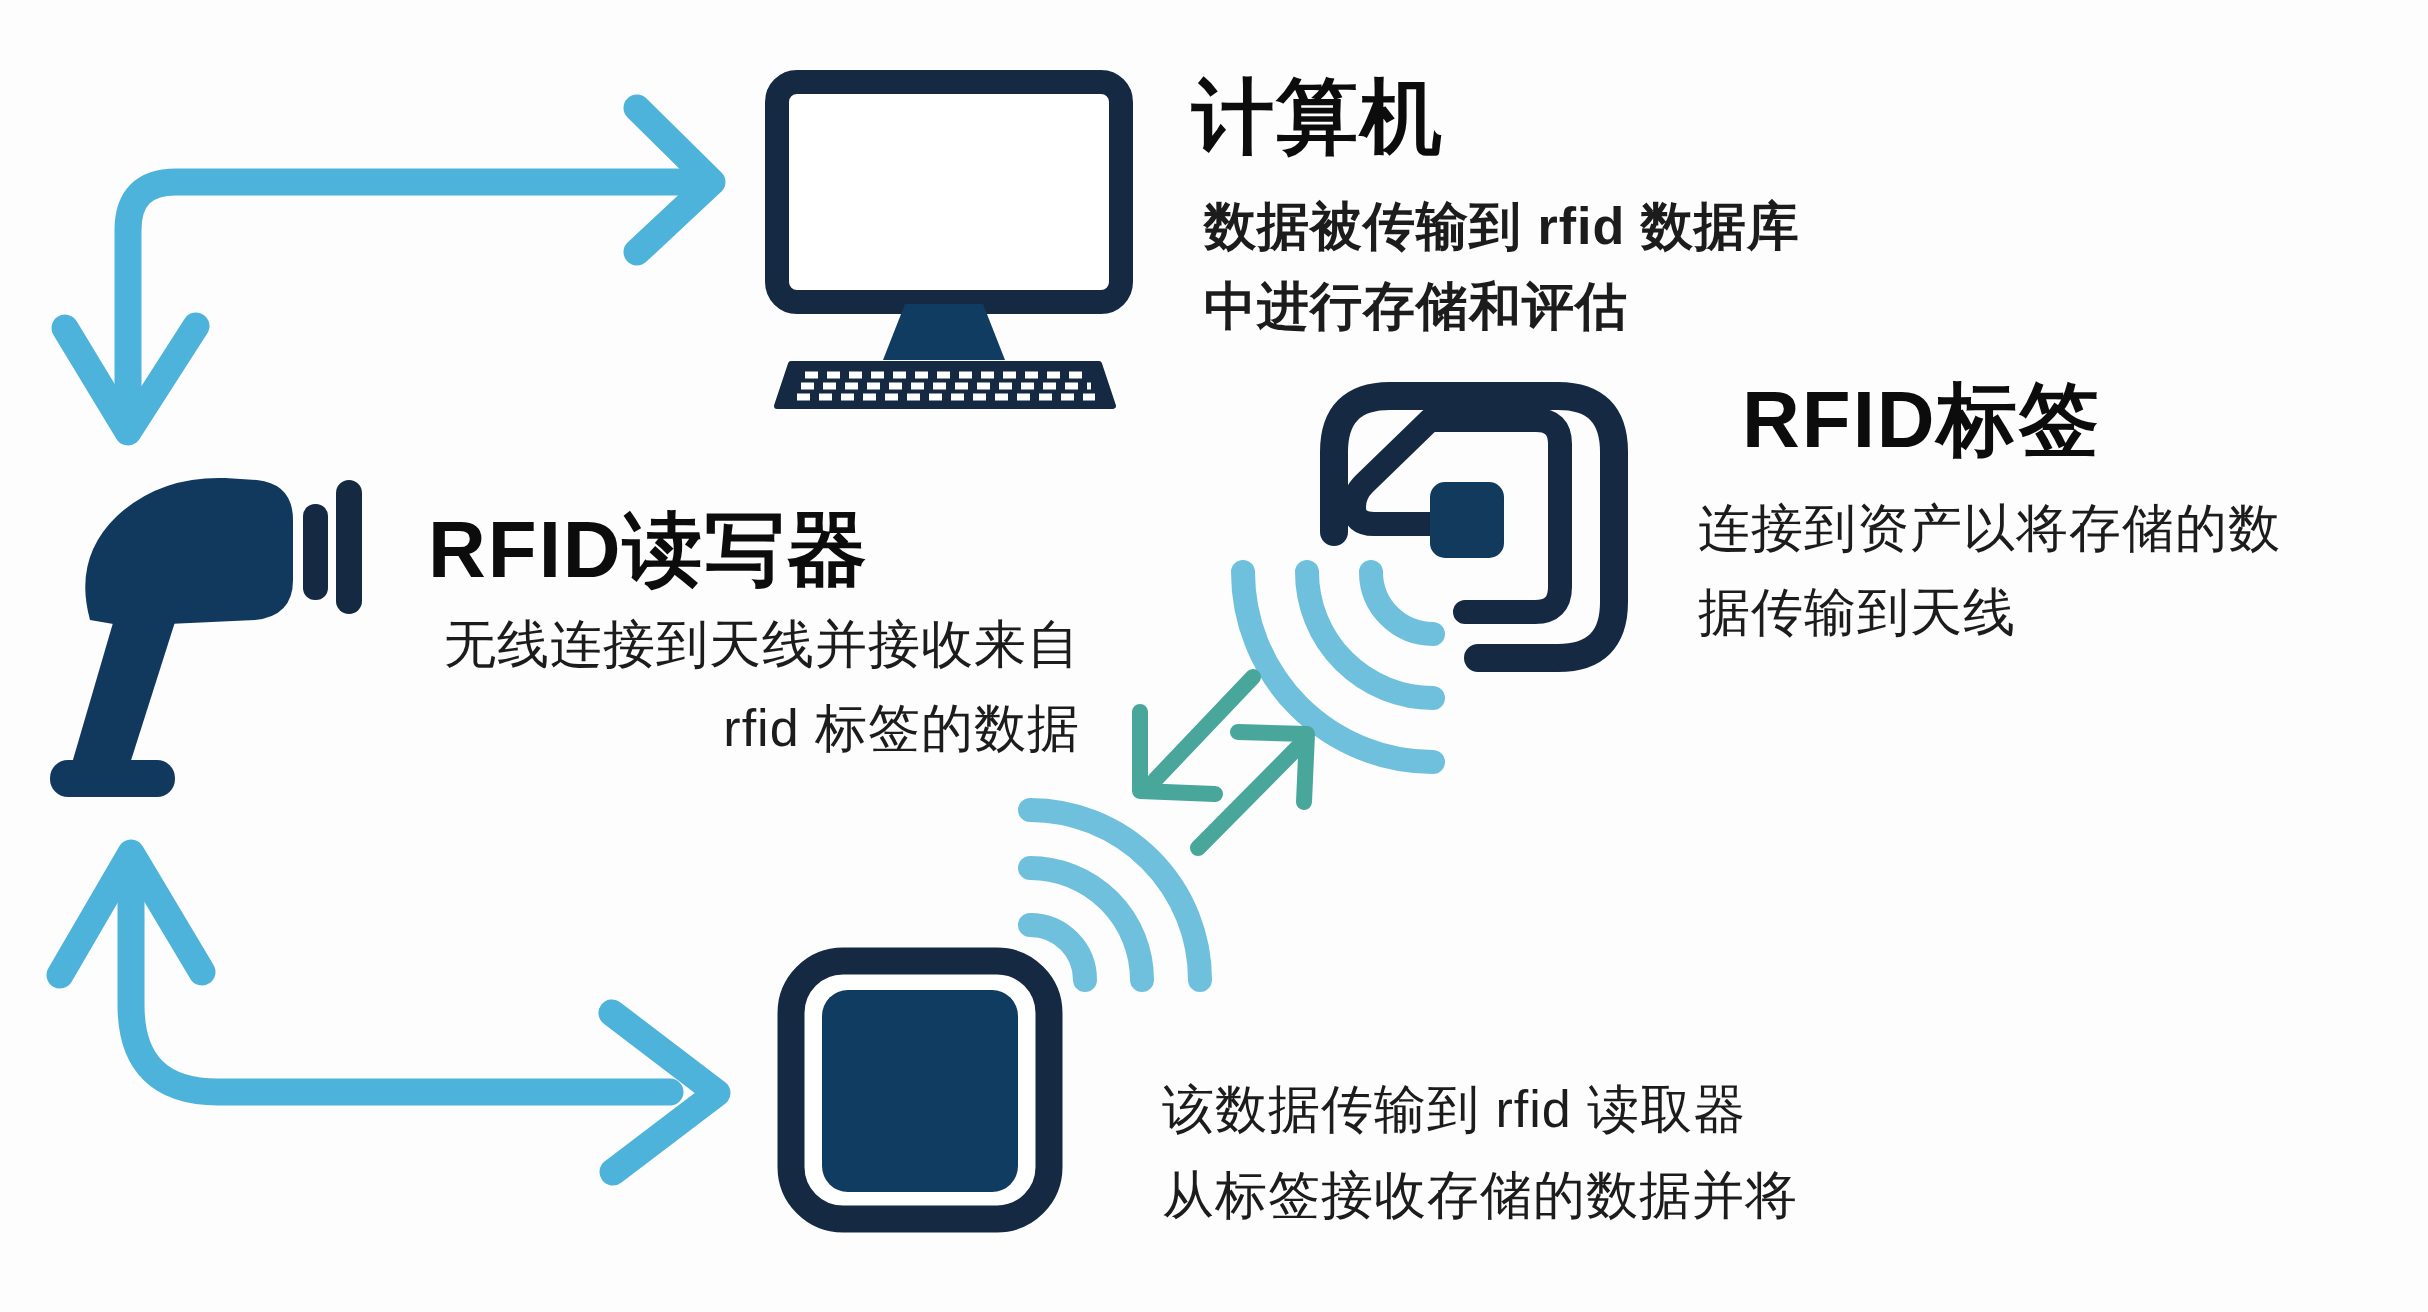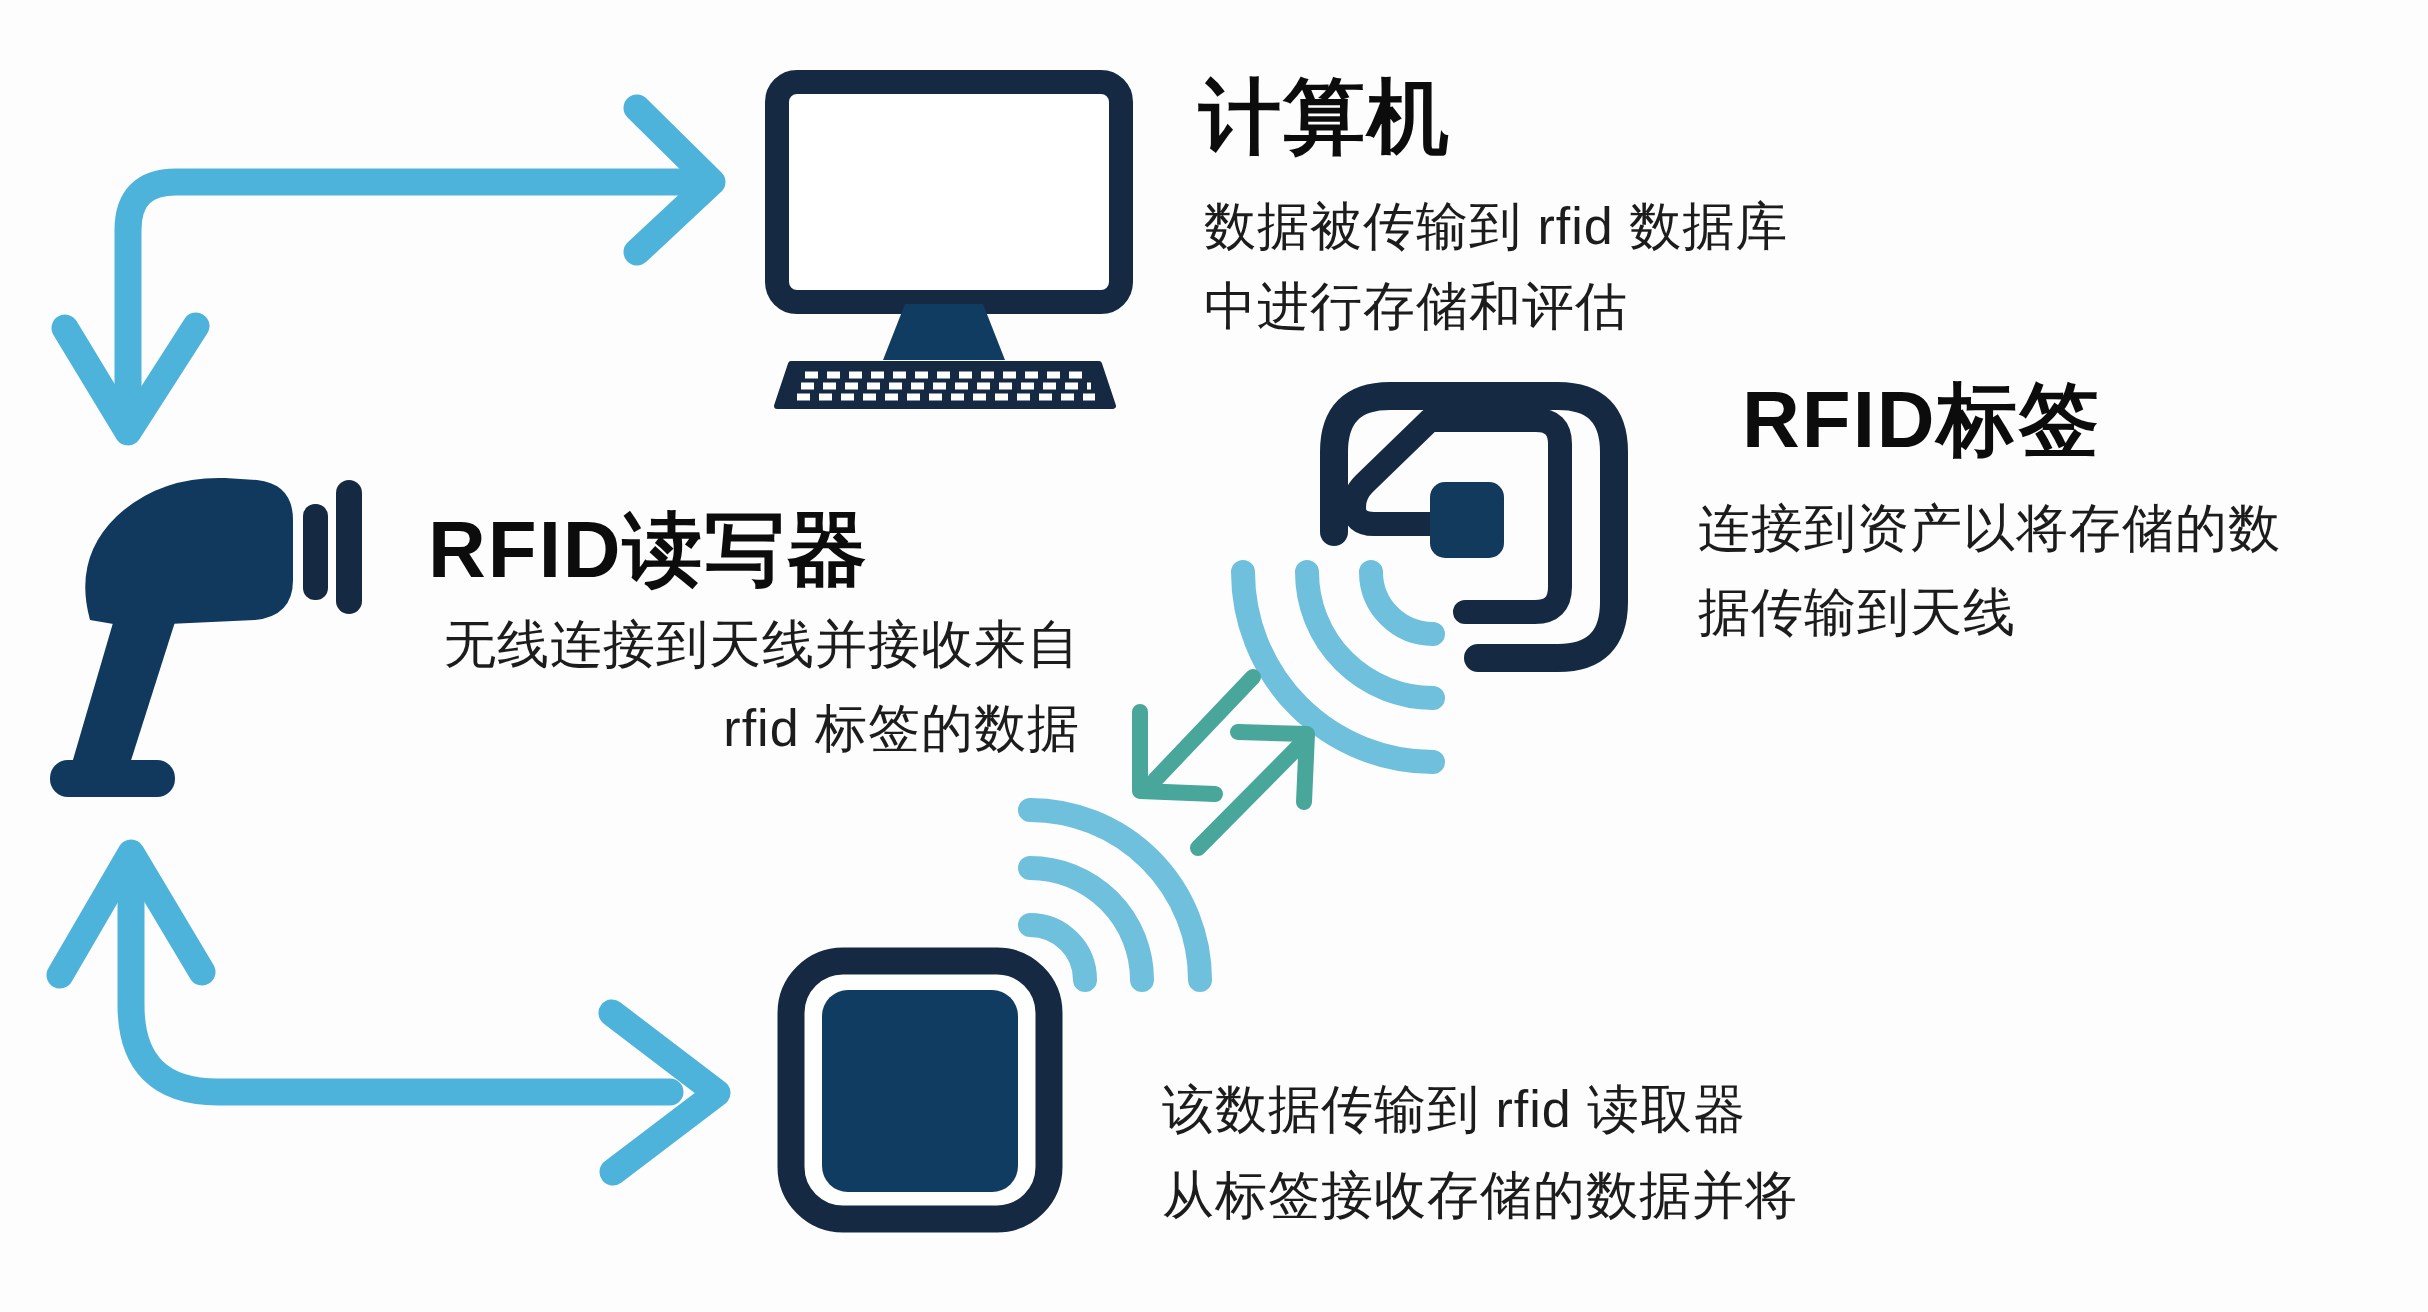--- a/index.html
+++ b/index.html
@@ -21,21 +21,21 @@
   }
   .node-desc{
     color:#1c1c1c;
     font-weight:400;
     letter-spacing:1px;
     white-space:nowrap;
   }
   .t82{font-size:82px;}
   .t80{font-size:80px;}
   .d52{font-size:52px;}
-  .lh80{line-height:80px;}
+  .lh80{line-height:80px;font-weight:bold;}
   .lh84{line-height:84px;}
   .lh86{line-height:86px;}
 </style>
 </head>
 <body>
 
 <div id="canvas">
 
   <div class="abs" style="left:30px;top:90px;">
     <svg width="700" height="370" viewBox="0 0 700 370">
@@ -125,21 +125,21 @@
     <svg width="220" height="230" viewBox="0 0 220 230">
       <g fill="none" stroke="#49a69b" stroke-width="16" stroke-linecap="round" stroke-linejoin="round">
         <path d="M 143 27 L 45 130"></path>
         <polyline points="30,62 30,141 105,144"></polyline>
         <path d="M 88 198 L 193 92"></path>
         <polyline points="128,82 197,84 194,152"></polyline>
       </g>
     </svg>
   </div>
 
-  <div class="abs node-title t82" style="left:1192px;top:74px;margin-left:7px;">计算机</div>
+  <div class="abs node-title t82" style="left:1192px;top:74px;">计算机</div>
   <div class="abs node-desc d52 lh80" style="left:1204px;top:186px;">
     <div>数据被传输到 rfid 数据库</div>
     <div>中进行存储和评估</div>
   </div>
 
   <div class="abs node-title t80" style="left:1742px;top:378px;">RFID标签</div>
   <div class="abs node-desc d52 lh84" style="left:1698px;top:486px;">
     <div>连接到资产以将存储的数</div>
     <div>据传输到天线</div>
   </div>

